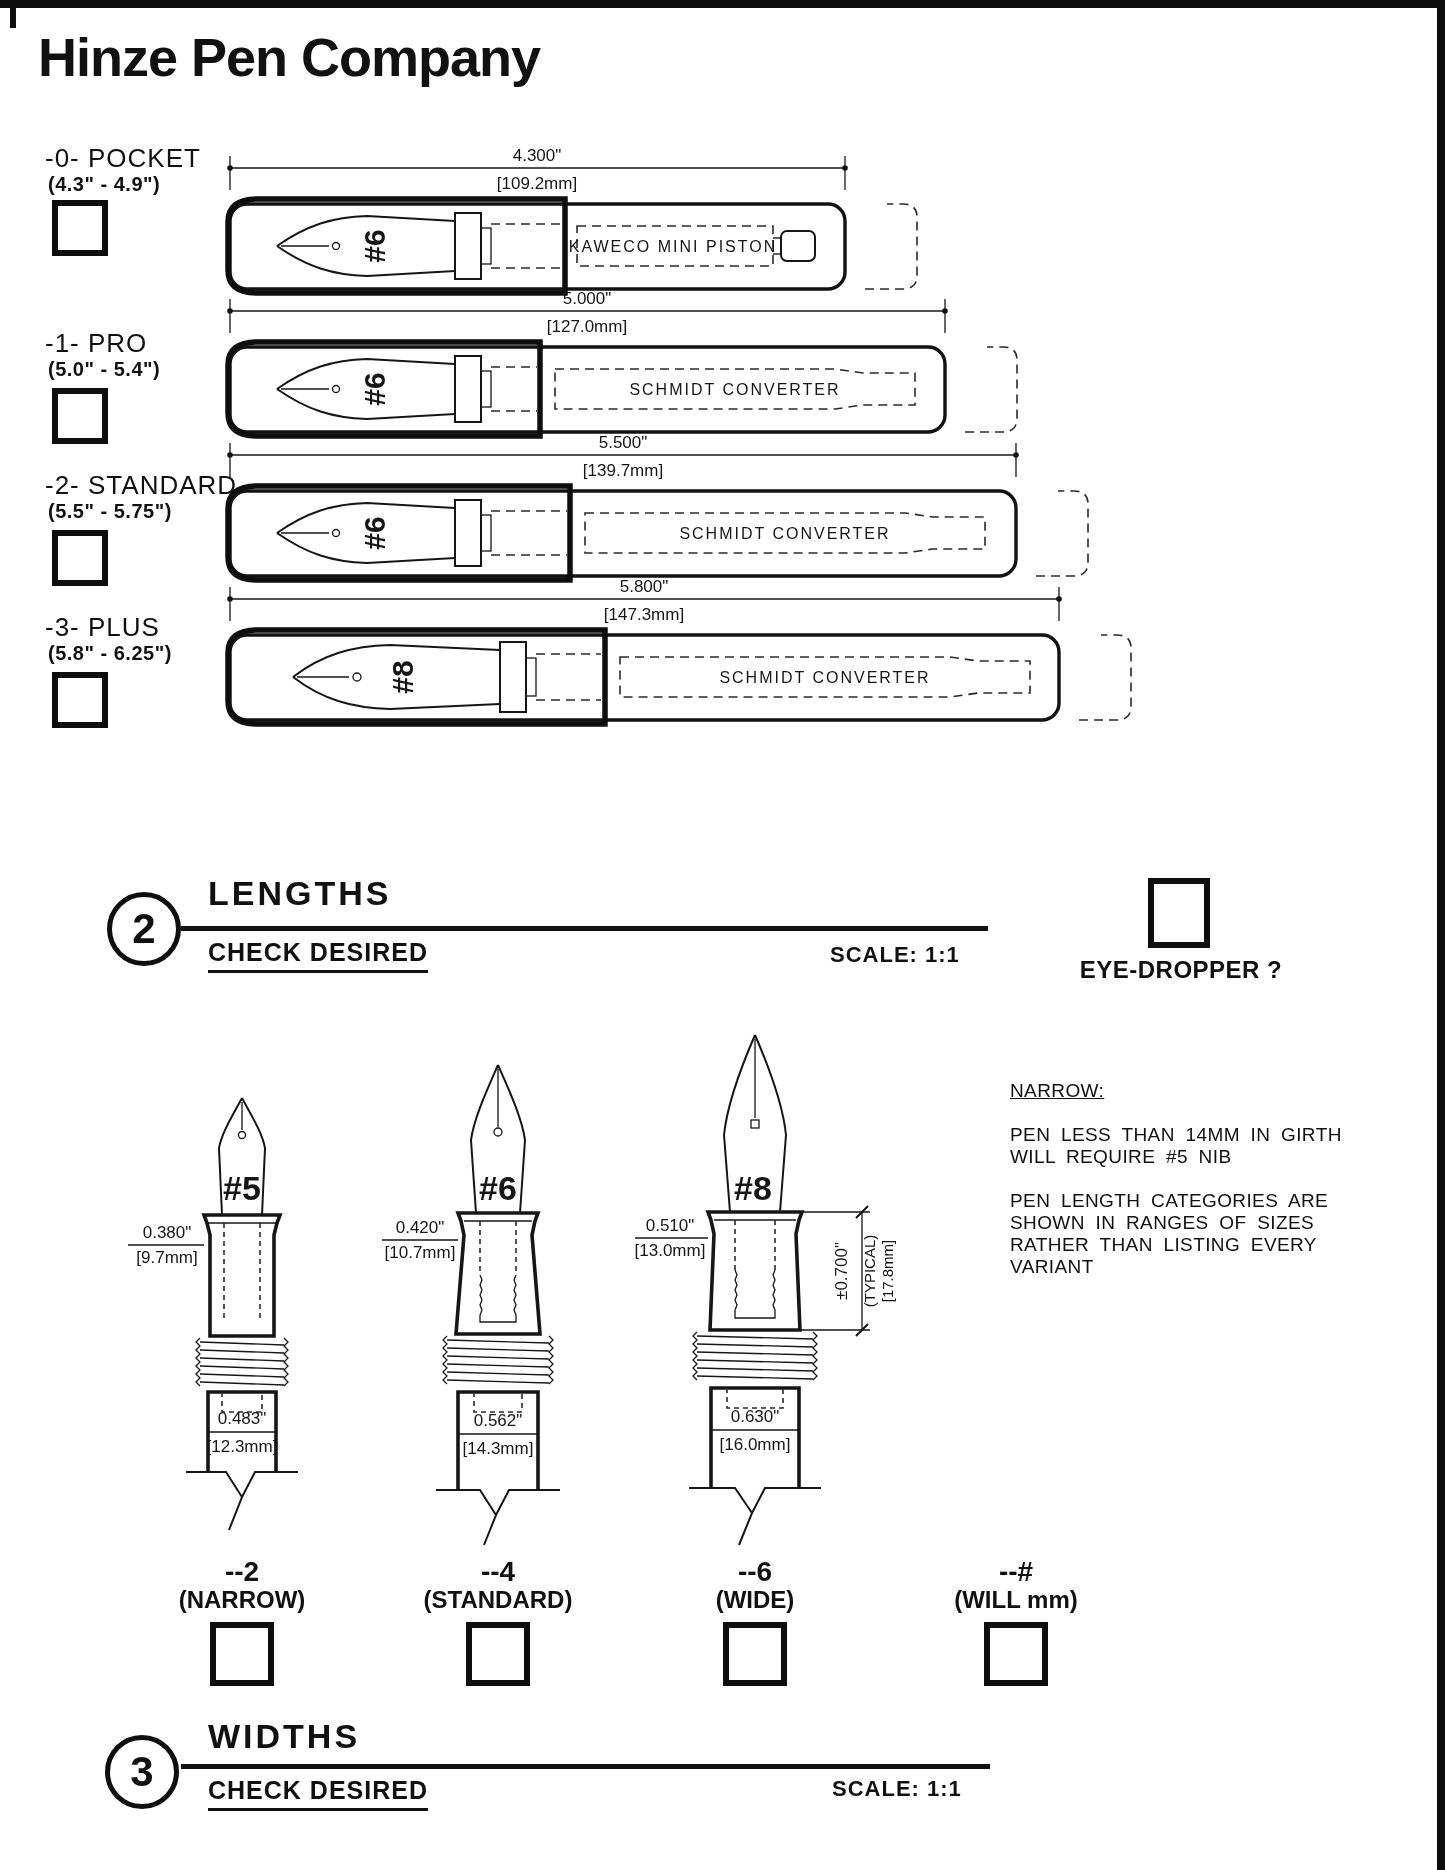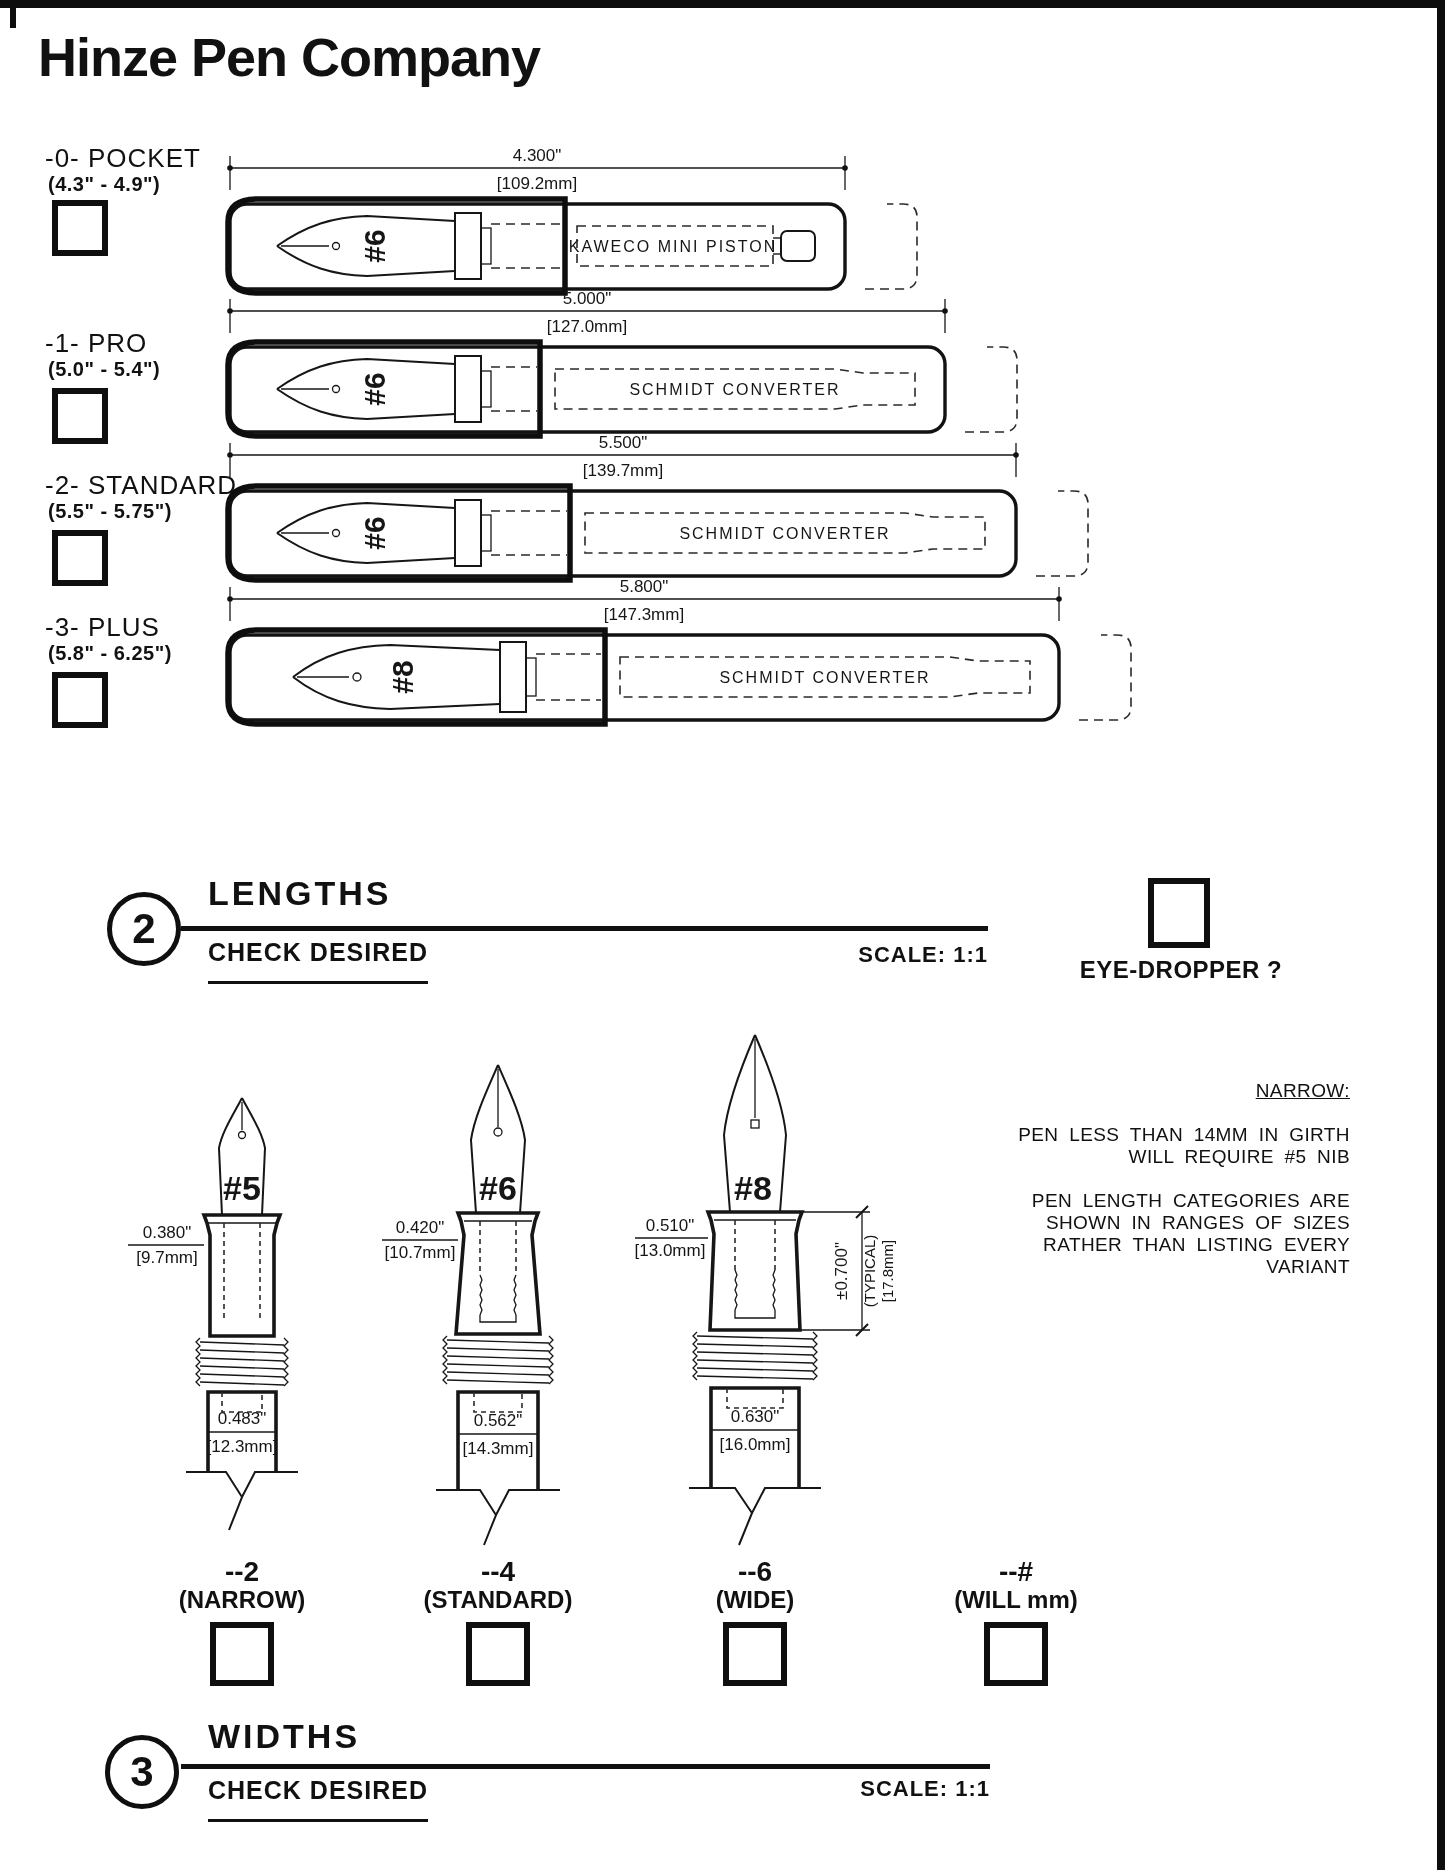--- a/index.html
+++ b/index.html
@@ -1,38 +1,38 @@
 <!DOCTYPE html>
 <html><head>
 <meta charset="utf-8">
 <style>
   html,body{margin:0;padding:0;background:#e8e8e8;}
   #page{position:relative;width:1445px;height:1870px;background:#ffffff;overflow:hidden;
         font-family:"Liberation Sans",sans-serif;color:#111;}
-  .abs{position:absolute;text-align:right;}
+  .abs{position:absolute;}
   
   .frame-top{left:0;top:0;width:1445px;height:8px;background:#0d0d0d;}
   .frame-right{left:1437px;top:0;width:8px;height:1870px;background:#0d0d0d;}
   .frame-leftstub{left:10px;top:0;width:6px;height:28px;background:#0d0d0d;}
   
   .h-title{left:38px;top:26px;font-size:54px;font-weight:bold;letter-spacing:-1px;}
   .h-sub{left:38px;top:96px;font-size:26px;font-weight:bold;}
   
   .opt-code{font-size:26px;font-weight:normal;letter-spacing:1px;white-space:nowrap;}
   .opt-range{font-size:20px;font-weight:bold;letter-spacing:0.5px;white-space:nowrap;}
   .cb{border:6px solid #0f0f0f;background:#fff;box-sizing:border-box;cursor:pointer;}
   
   .sec-circle{width:74px;height:74px;border:5px solid #0f0f0f;border-radius:50%;
               display:flex;align-items:center;justify-content:center;
               font-size:42px;font-weight:bold;box-sizing:border-box;background:#fff;}
   .sec-title{font-size:34px;font-weight:bold;letter-spacing:3px;}
   .sec-line{height:5px;background:#111;}
   .sec-sub{font-size:25px;font-weight:bold;letter-spacing:1px;border-bottom:3px solid #111;
-           padding-bottom:14px;}
-  .sec-scale{font-size:22px;font-weight:bold;letter-spacing:1px;text-align:right;width:158px;}
+           padding-bottom:3px;}
+  .sec-scale{font-size:22px;font-weight:bold;letter-spacing:1px;width:158px;}
   
   .eyed-label{font-size:24px;font-weight:bold;letter-spacing:0.5px;text-align:center;width:206px;}
   .wcode{font-size:28px;font-weight:bold;text-align:center;width:160px;}
   .wname{font-size:24px;font-weight:bold;text-align:center;width:220px;white-space:nowrap;}
   
   .notes{left:1010px;top:1080px;width:340px;}
   .notes-title{font-size:20px;letter-spacing:1px;text-decoration:underline;margin:0 0 24px 0;}
   .notes p{font-size:19px;line-height:22px;letter-spacing:0.4px;word-spacing:5px;margin:0 0 22px 0;}
   
   svg{position:absolute;overflow:visible;}

